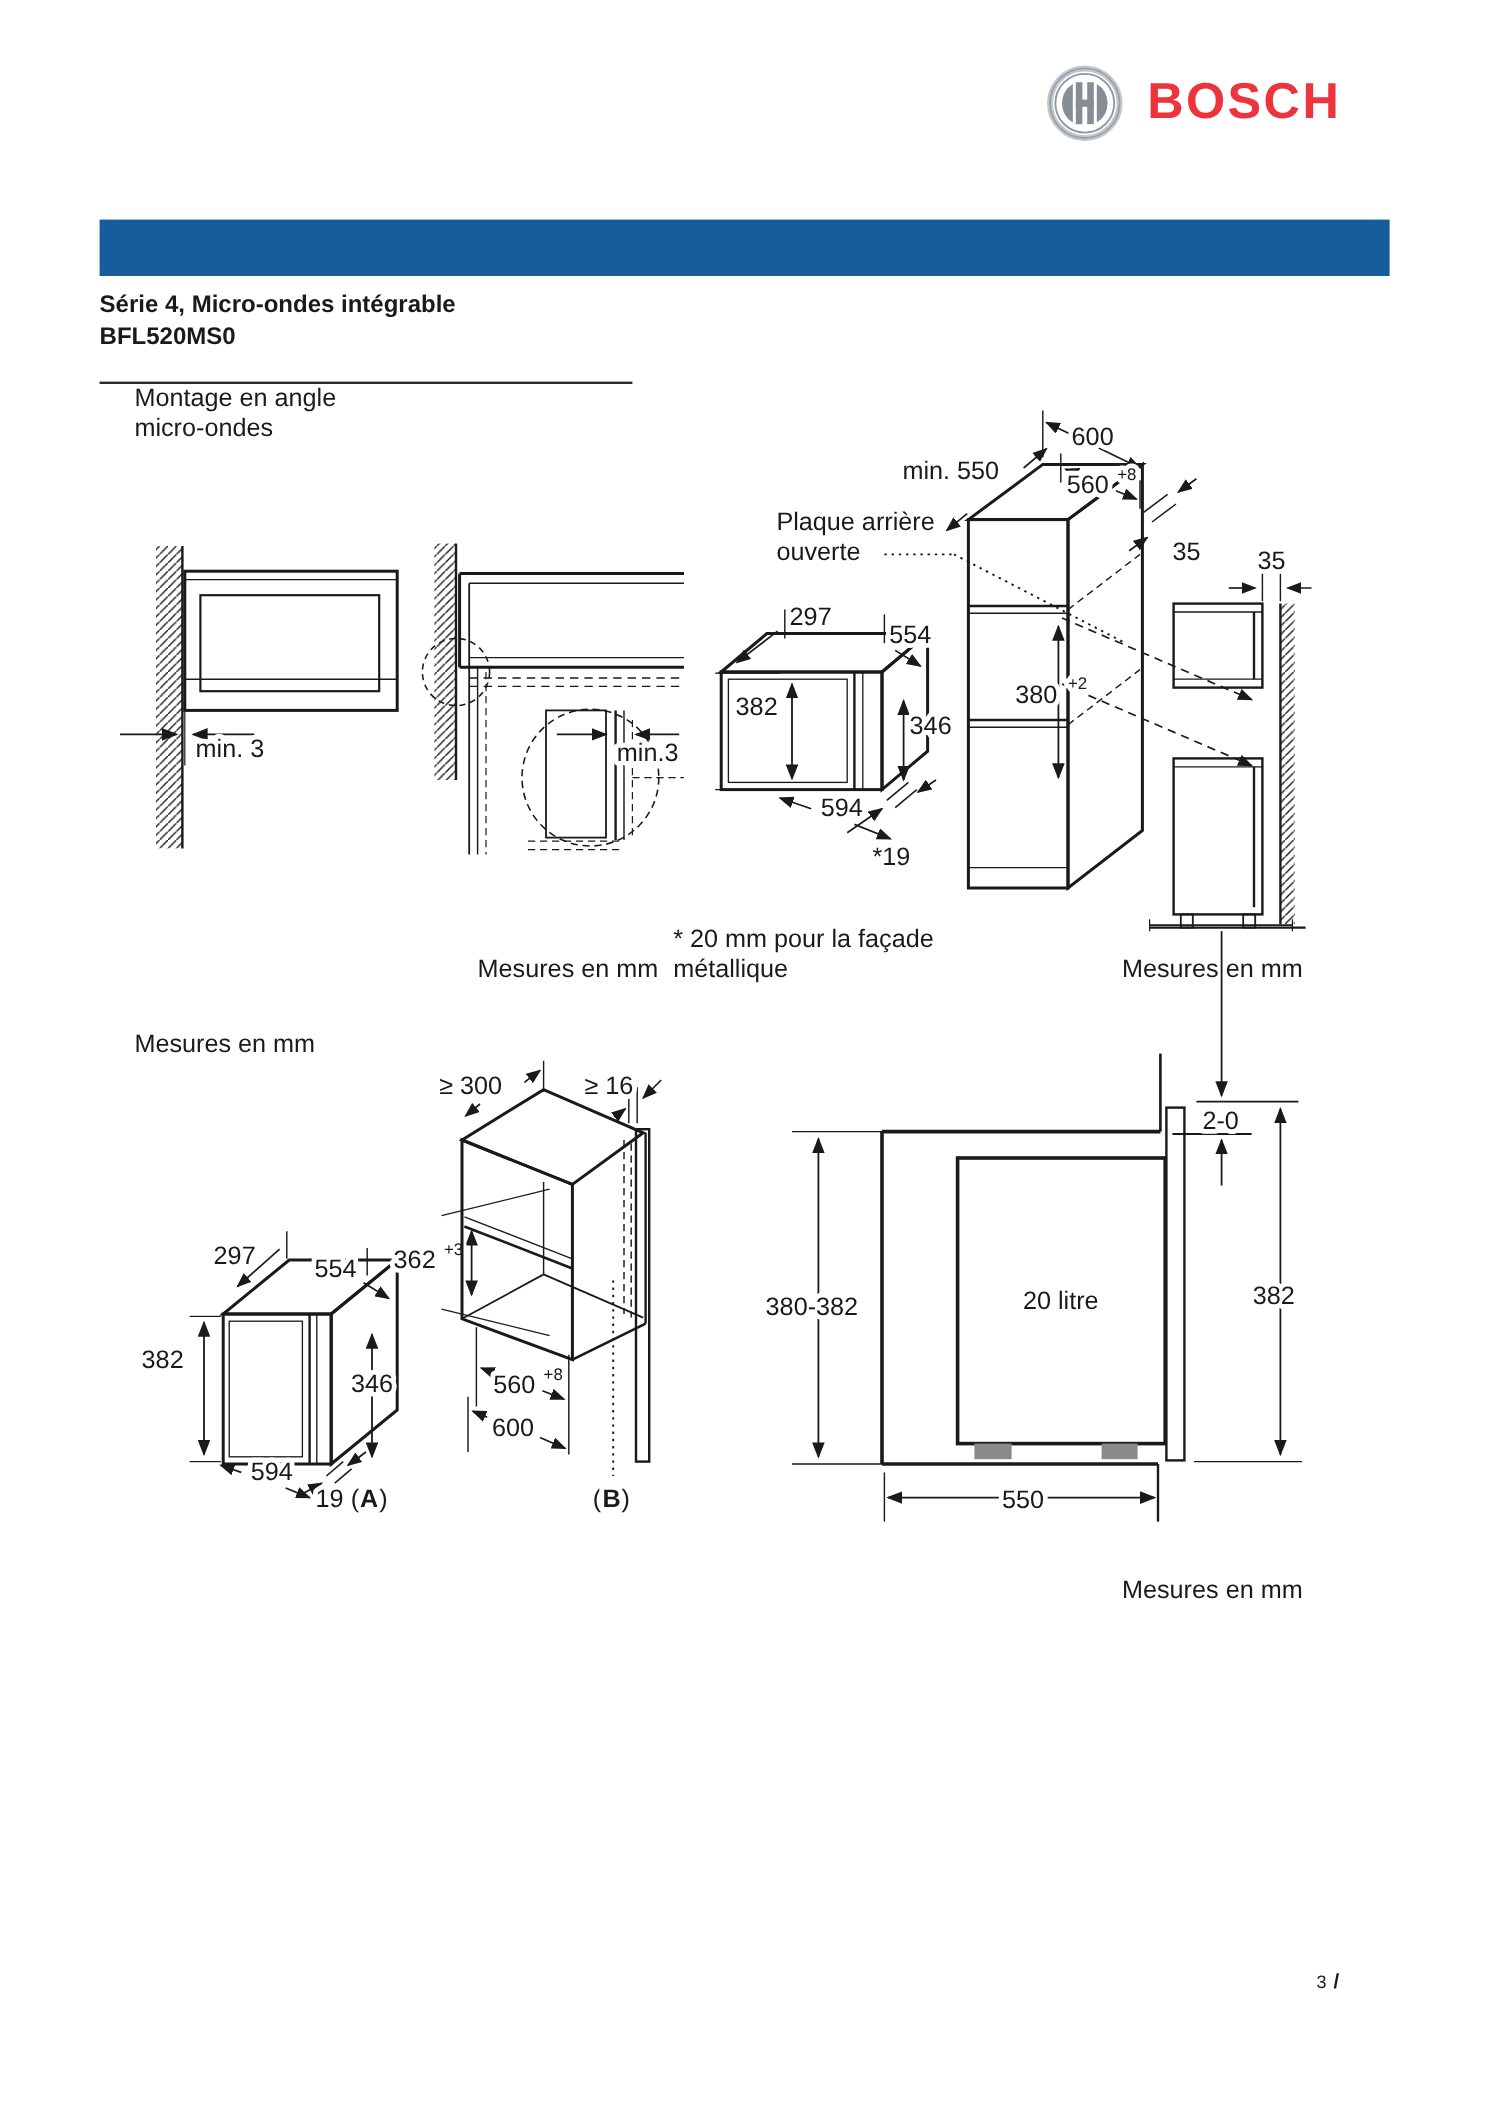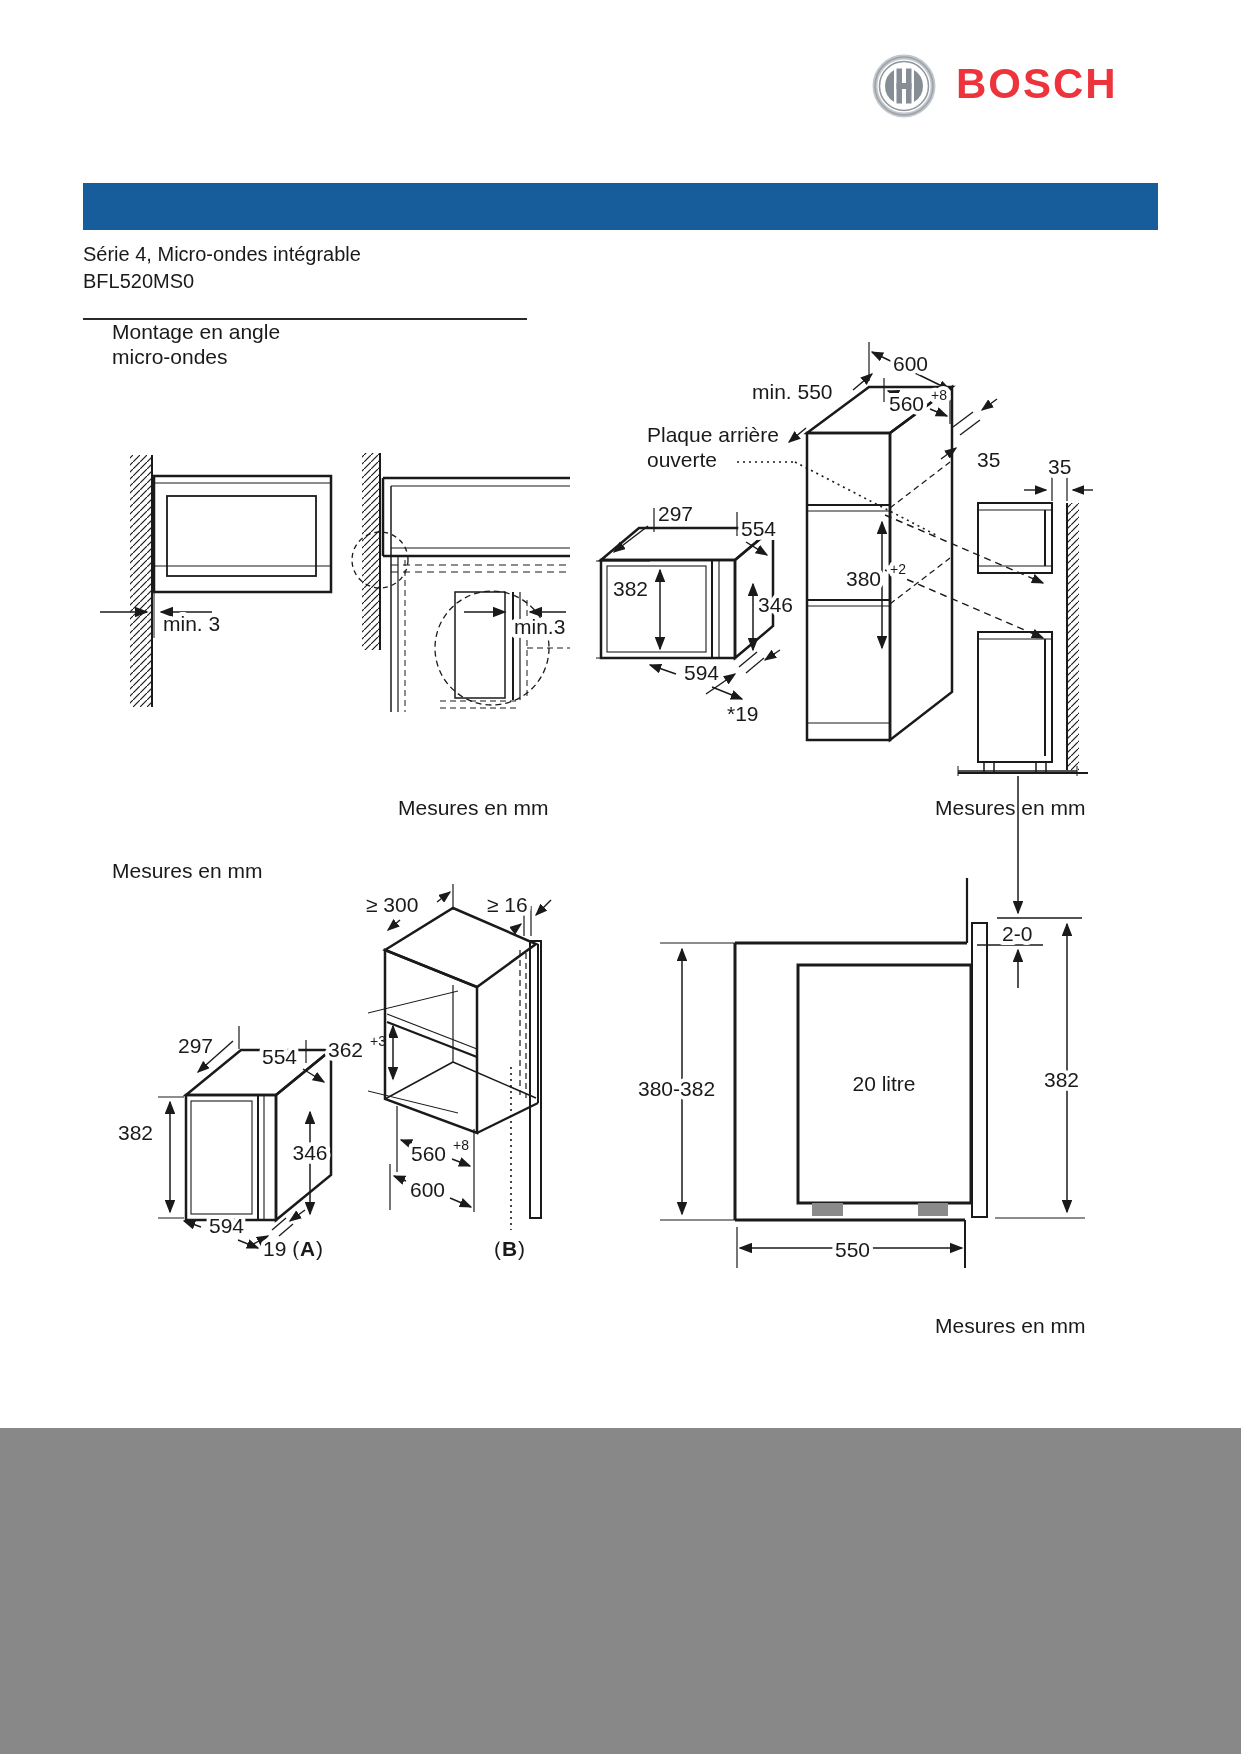--- a/index.html
+++ b/index.html
@@ -1,22 +1,22 @@
 <!DOCTYPE html>
 <html><head>
 <meta charset="utf-8">
 <style>
   html,body{margin:0;padding:0;background:#888;}
-  .page{position:relative;width:1241px;height:1428px;background:#ffffff;margin:0 auto;
+  .page{position:relative;width:1241px;height:1754px;background:#ffffff;margin:0 auto;
         font-family:"Liberation Sans",sans-serif;color:#1a1a1a;overflow:hidden;}
   .abs{position:absolute;}
   .txt{font-size:21px;line-height:25px;color:#1a1a1a;}
   .bar{background:#175d9b;}
   .brand{font-size:42px;font-weight:800;letter-spacing:2px;color:#ed333b;}
-  .title{font-size:20px;font-weight:normal;line-height:27px;}
+  .title{font-size:20px;font-weight:bold;line-height:27px;}
   .rule{border-top:2px solid #2a2a2a;height:0;}
   svg{position:absolute;overflow:visible;}
   svg text{font-family:"Liberation Sans",sans-serif;font-size:21px;fill:#1a1a1a;
            paint-order:stroke;stroke:#ffffff;stroke-width:8px;stroke-linejoin:round;}
   svg text.sup{font-size:14px;}
   svg text.b{font-weight:bold;}
   svg line,svg path.ln,svg rect.ln,svg polygon.ln,svg circle.ln{stroke:#1a1a1a;fill:none;}
   .legend-row b{font-weight:bold;}
   .legend-row span{margin-left:7px;}
   .foot{font-size:15px;}
@@ -238,20 +238,24 @@
     <g>
       <line x1="1052" y1="477" x2="1052" y2="501" stroke-width="1.2"></line>
       <line x1="1067" y1="477" x2="1067" y2="501" stroke-width="1.2"></line>
       <line x1="1024" y1="490" x2="1046" y2="490" stroke-width="1.4" marker-end="url(#a3)"></line>
       <line x1="1093" y1="490" x2="1073" y2="490" stroke-width="1.4" marker-end="url(#a3)"></line>
       <text x="1048" y="474">35</text>
     </g>
   </svg>
 
   <div class="abs txt" style="left:398px;top:795px">Mesures en mm</div>
+  <div class="abs txt" style="left:561px;top:770px">
+    <div>* 20 mm pour la façade</div>
+    <div>métallique</div>
+  </div>
   <div class="abs txt" style="left:935px;top:795px">Mesures en mm</div>
 
   <div class="abs txt" style="left:112px;top:858px">Mesures en mm</div>
 
   <svg style="left:95px;top:880px" width="485" height="390" viewBox="95 880 485 390">
     <defs>
       <marker id="a4" markerWidth="9" markerHeight="7" refX="8" refY="3.5" orient="auto-start-reverse">
         <path d="M0,0 L9,3.5 L0,7 Z" fill="#1a1a1a"></path>
       </marker>
     </defs>

